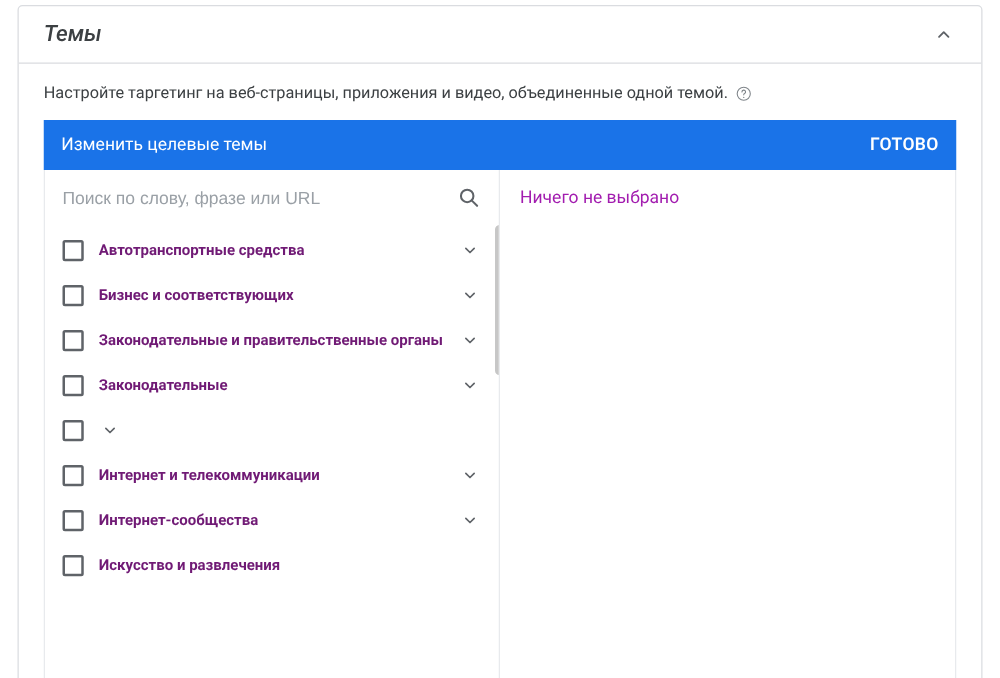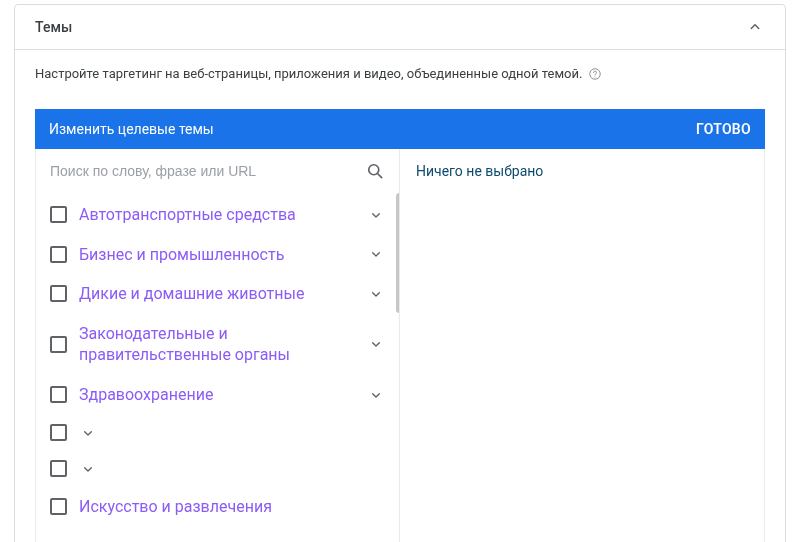--- a/index.html
+++ b/index.html
@@ -17,43 +17,44 @@
       background: #fff;
     }
     .panel-header {
       display: flex;
       align-items: center;
       justify-content: space-between;
       padding: 12px 20px;
       cursor: pointer;
     }
     .panel-title {
-      font-size: 14px;
+      font-size: 18px;
       font-weight: 500;
       color: #3c4043;
+      font-style: italic;
     }
     .chevron-up {
       width: 20px;
       height: 20px;
       display: flex;
       align-items: center;
       justify-content: center;
       color: #5f6368;
     }
     .panel-body {
       border-top: 1px solid #dadce0;
       padding: 16px 20px 0 20px;
     }
     .desc-line {
       display: flex;
       align-items: center;
       gap: 6px;
       color: #3c4043;
       font-size: 13px;
-      margin-bottom: 28px;
+      margin-bottom: 14px;
     }
     .help-icon {
       color: #80868b;
       font-size: 13px;
       display: inline-flex;
     }
     .blue-bar {
       background: #1a73e8;
       color: #fff;
       display: flex;
@@ -119,41 +120,42 @@
     }
     .checkbox {
       width: 17px;
       height: 17px;
       border: 2px solid #5f6368;
       border-radius: 2px;
       flex-shrink: 0;
     }
     .topic-label {
       flex: 1;
-      font-size: 16px;
-      color: #8b5cf6;
+      font-size: 12px;
+      color: #701a75;
       line-height: 1.35;
+      font-weight: bold;
     }
     .expand-icon {
       color: #5f6368;
       width: 18px; height: 18px;
       display:flex; align-items:center; justify-content:center;
     }
     .scroll-thumb {
       position: absolute;
       right: -4px;
       top: 0;
       width: 7px;
       height: 120px;
       background: #c7c7c7;
       border-radius: 4px;
     }
     .right-title {
       font-size: 14px;
-      color: #0c4a6e;
+      color: #a21caf;
       margin-bottom: 16px;
     }
     .right-para {
       font-size: 13px;
       color: #5f6368;
       line-height: 1.5;
       padding-right: 10px;
     }
     svg { display: block; }
   </style>
@@ -204,64 +206,65 @@
                 <div class="checkbox"></div>
                 <div class="topic-label">Автотранспортные средства</div>
                 <div class="expand-icon">
                   <svg width="16" height="16" viewBox="0 0 24 24">
                     <path d="M7 10l5 5 5-5" stroke="#5f6368" stroke-width="2" fill="none" stroke-linecap="round" stroke-linejoin="round"></path>
                   </svg>
                 </div>
               </div>
               <div class="topic-item">
                 <div class="checkbox"></div>
-                <div class="topic-label">Бизнес и промышленность</div>
-                <div class="expand-icon">
-                  <svg width="16" height="16" viewBox="0 0 24 24">
-                    <path d="M7 10l5 5 5-5" stroke="#5f6368" stroke-width="2" fill="none" stroke-linecap="round" stroke-linejoin="round"></path>
-                  </svg>
-                </div>
-              </div>
-              <div class="topic-item">
-                <div class="checkbox"></div>
-                <div class="topic-label">Дикие и домашние животные</div>
+                <div class="topic-label">Бизнес и соответствующих</div>
                 <div class="expand-icon">
                   <svg width="16" height="16" viewBox="0 0 24 24">
                     <path d="M7 10l5 5 5-5" stroke="#5f6368" stroke-width="2" fill="none" stroke-linecap="round" stroke-linejoin="round"></path>
                   </svg>
                 </div>
               </div>
               <div class="topic-item">
                 <div class="checkbox"></div>
                 <div class="topic-label">Законодательные и правительственные органы</div>
                 <div class="expand-icon">
                   <svg width="16" height="16" viewBox="0 0 24 24">
                     <path d="M7 10l5 5 5-5" stroke="#5f6368" stroke-width="2" fill="none" stroke-linecap="round" stroke-linejoin="round"></path>
                   </svg>
                 </div>
               </div>
               <div class="topic-item">
                 <div class="checkbox"></div>
-                <div class="topic-label">Здравоохранение</div>
-                <div class="expand-icon">
-                  <svg width="16" height="16" viewBox="0 0 24 24">
-                    <path d="M7 10l5 5 5-5" stroke="#5f6368" stroke-width="2" fill="none" stroke-linecap="round" stroke-linejoin="round"></path>
-                  </svg>
-                </div>
-              </div>
-              <div class="topic-item">
-                <div class="checkbox"></div>
-                <div class="expand-icon">
-                  <svg width="16" height="16" viewBox="0 0 24 24">
-                    <path d="M7 10l5 5 5-5" stroke="#5f6368" stroke-width="2" fill="none" stroke-linecap="round" stroke-linejoin="round"></path>
-                  </svg>
-                </div>
-              </div>
-              <div class="topic-item">
-                <div class="checkbox"></div>
+                <div class="topic-label">Законодательные</div>
+                <div class="expand-icon">
+                  <svg width="16" height="16" viewBox="0 0 24 24">
+                    <path d="M7 10l5 5 5-5" stroke="#5f6368" stroke-width="2" fill="none" stroke-linecap="round" stroke-linejoin="round"></path>
+                  </svg>
+                </div>
+              </div>
+              <div class="topic-item">
+                <div class="checkbox"></div>
+                <div class="expand-icon">
+                  <svg width="16" height="16" viewBox="0 0 24 24">
+                    <path d="M7 10l5 5 5-5" stroke="#5f6368" stroke-width="2" fill="none" stroke-linecap="round" stroke-linejoin="round"></path>
+                  </svg>
+                </div>
+              </div>
+              <div class="topic-item">
+                <div class="checkbox"></div>
+                <div class="topic-label">Интернет и телекоммуникации</div>
+                <div class="expand-icon">
+                  <svg width="16" height="16" viewBox="0 0 24 24">
+                    <path d="M7 10l5 5 5-5" stroke="#5f6368" stroke-width="2" fill="none" stroke-linecap="round" stroke-linejoin="round"></path>
+                  </svg>
+                </div>
+              </div>
+              <div class="topic-item">
+                <div class="checkbox"></div>
+                <div class="topic-label">Интернет-сообщества</div>
                 <div class="expand-icon">
                   <svg width="16" height="16" viewBox="0 0 24 24">
                     <path d="M7 10l5 5 5-5" stroke="#5f6368" stroke-width="2" fill="none" stroke-linecap="round" stroke-linejoin="round"></path>
                   </svg>
                 </div>
               </div>
               <div class="topic-item">
                 <div class="checkbox"></div>
                 <div class="topic-label">Искусство и развлечения</div>
                 <div class="expand-icon"></div>

